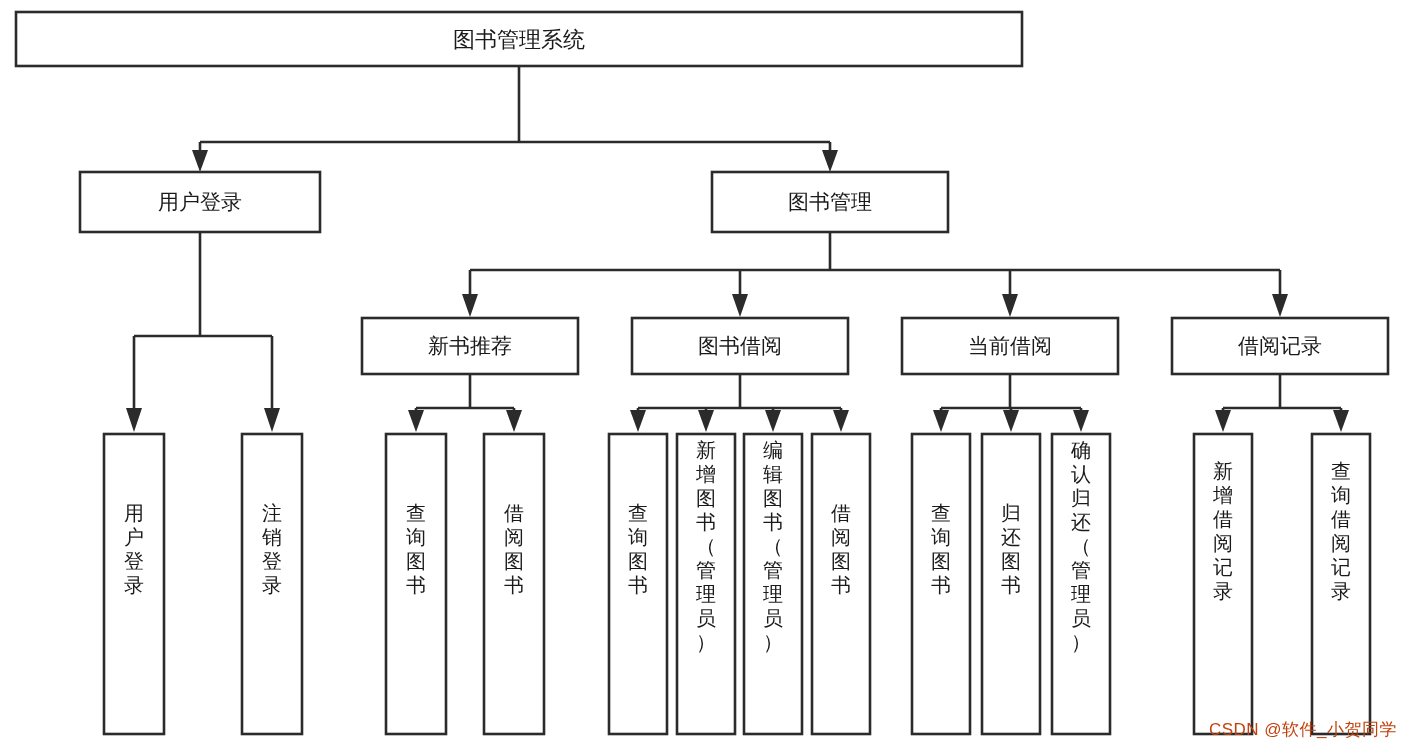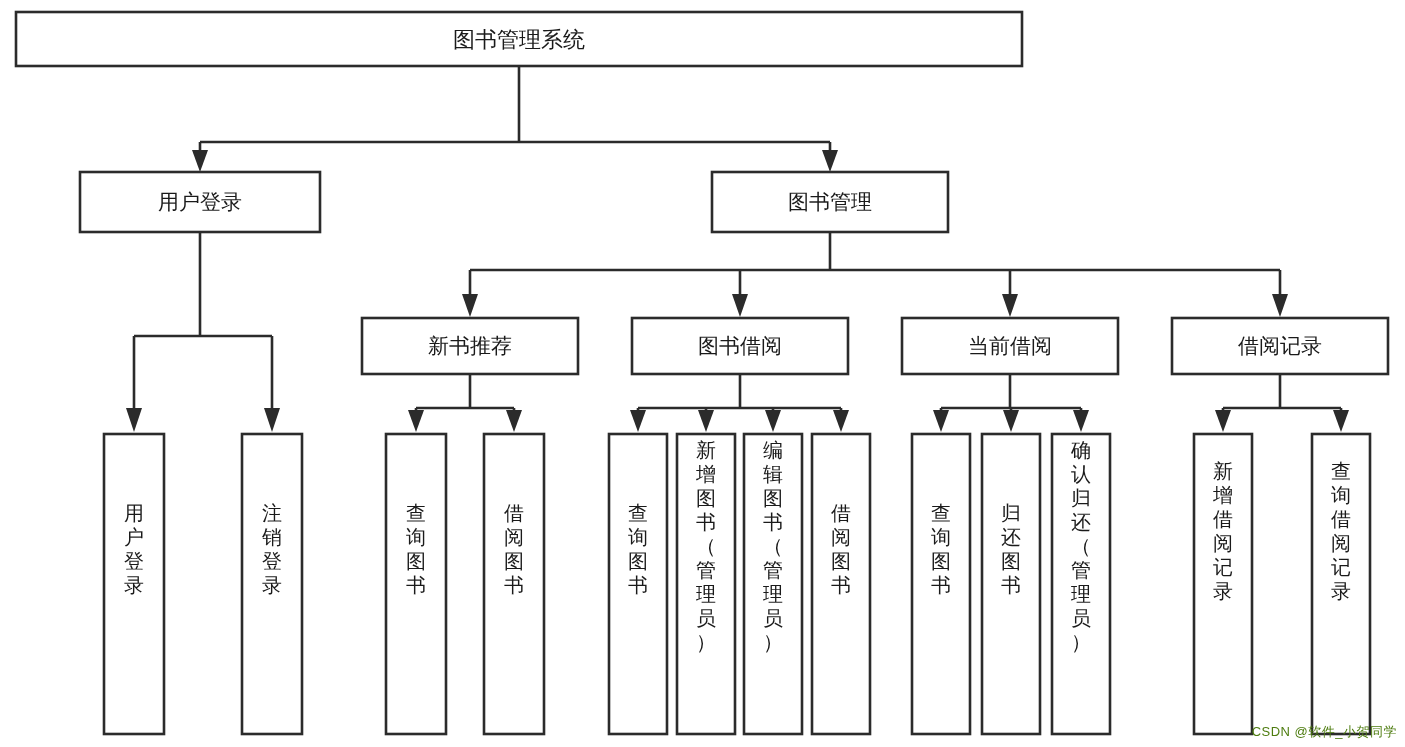--- a/index.html
+++ b/index.html
@@ -56,22 +56,22 @@
     fill: #1a1a1a;
     font-family: "Liberation Sans", "DejaVu Sans", sans-serif;
     font-size: 20px;
     text-anchor: middle;
   }
   .watermark {
     position: absolute;
     right: 8px;
     bottom: 6px;
     font-family: "Liberation Sans", "DejaVu Sans", sans-serif;
-    font-size: 13px;
-    color: #4d7c0f;
+    font-size: 17px;
+    color: #c2410c;
     letter-spacing: 0.5px;
     white-space: nowrap;
     user-select: none;
   }
 </style>
 </head>
 <body>
 
 <div id="diagram-root">
 

